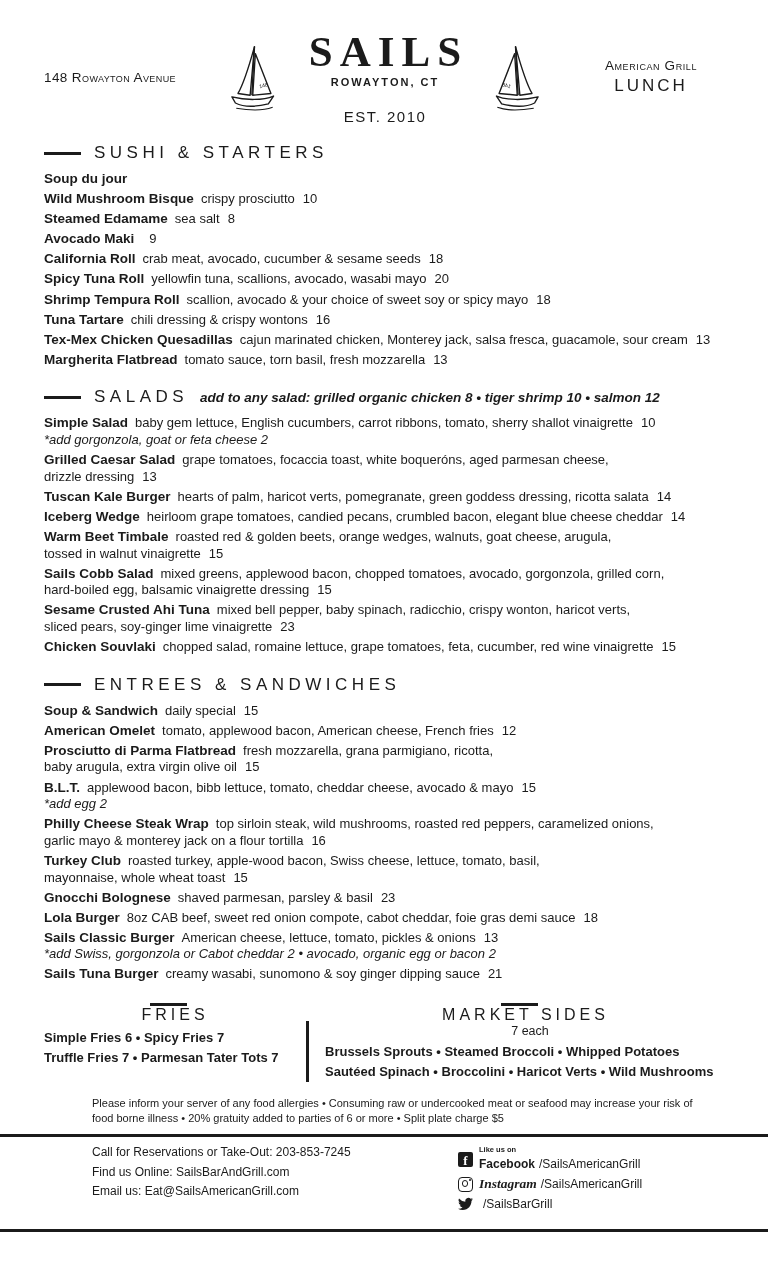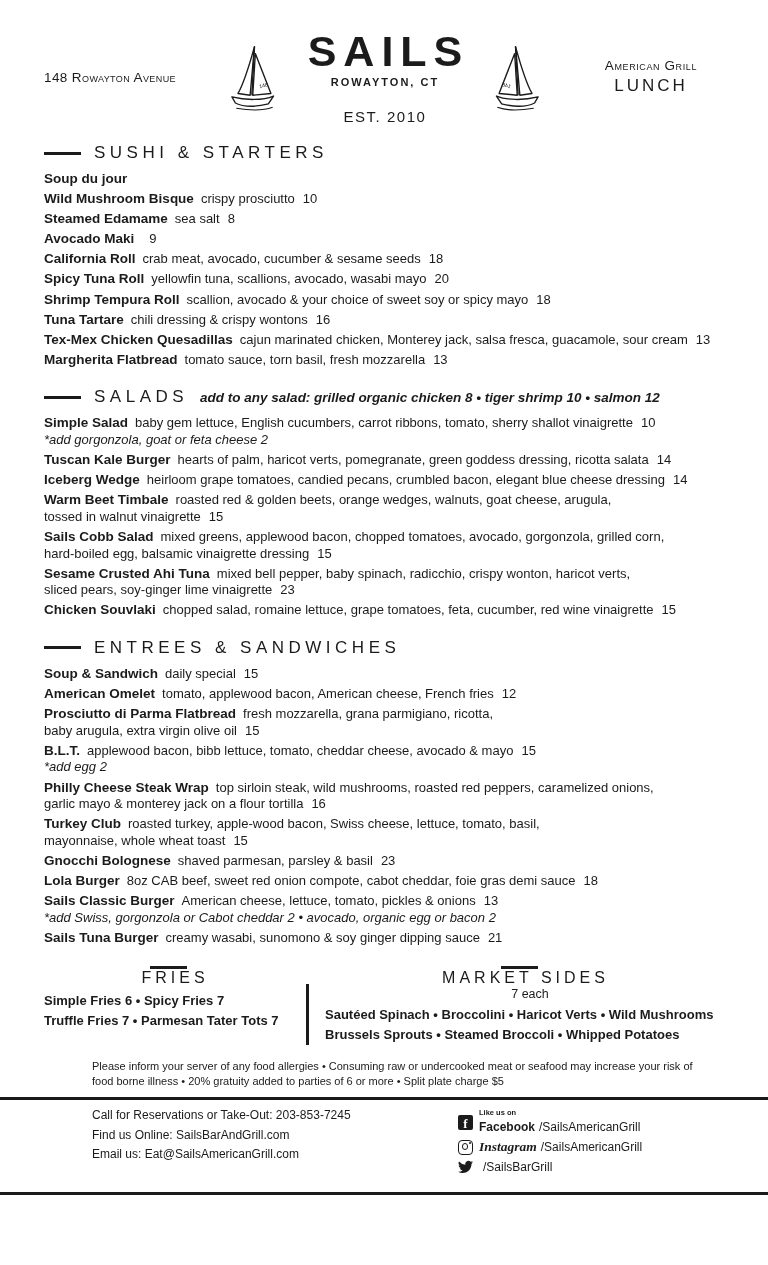--- a/index.html
+++ b/index.html
@@ -8,21 +8,21 @@
     background:#ffffff;color:#1b1b1b;
     font-family:"Liberation Sans", sans-serif;
     -webkit-font-smoothing:antialiased;
   }
   .page{padding:26px 42px 0 44px;box-sizing:border-box;}
 
   
   .masthead{display:flex;align-items:center;justify-content:space-between;margin:4px 0 6px 0;}
   .addr{font-variant:small-caps;font-size:13.5px;letter-spacing:.4px;width:150px;}
   .brand-center{text-align:center;line-height:1;}
-  .brand-name{font-family:Liberation Sans, sans-serif;font-weight:bold;font-size:43px;letter-spacing:7px;margin-right:-7px;}
+  .brand-name{font-family:Liberation Serif, serif;font-weight:bold;font-size:43px;letter-spacing:7px;margin-right:-7px;}
   .brand-loc{font-size:11px;font-weight:bold;letter-spacing:2px;margin-top:4px;}
   .brand-est{font-size:15px;letter-spacing:1.5px;margin-top:21px;}
   .brand-right{width:150px;text-align:center;}
   .tagline{font-variant:small-caps;font-size:13.5px;letter-spacing:.6px;}
   .menutype{font-size:17px;letter-spacing:3px;margin-top:3px;}
   .boat{flex:0 0 auto;}
   .boat.flip{transform:scaleX(-1);}
 
   
   .sec{margin-top:19px;}
@@ -178,28 +178,33 @@
       <h2 class="sec-title">SALADS</h2>
       <span class="sec-note">add to any salad: grilled organic chicken  8  •  tiger shrimp  10  •  salmon  12</span>
     </div>
     <div>
 
         <div class="mi">
           <p class="mi-line"><span class="mi-name">Simple Salad</span><span class="mi-desc">baby gem lettuce, English cucumbers, carrot ribbons, tomato, sherry shallot vinaigrette</span><span class="mi-price">10</span></p>
           <p class="mi-note">*add gorgonzola, goat or feta cheese  2</p>
         </div>
 
+        <div class="mi">
+          <p class="mi-line"><span class="mi-name">Grilled Caesar Salad</span><span class="mi-desc">grape tomatoes, focaccia toast, white boqueróns, aged parmesan cheese,
+drizzle dressing</span><span class="mi-price">13</span></p>
+
+        </div>
 
         <div class="mi">
           <p class="mi-line"><span class="mi-name">Tuscan Kale Burger</span><span class="mi-desc">hearts of palm, haricot verts, pomegranate, green goddess dressing, ricotta salata</span><span class="mi-price">14</span></p>
 
         </div>
 
         <div class="mi">
-          <p class="mi-line"><span class="mi-name">Iceberg Wedge</span><span class="mi-desc">heirloom grape tomatoes, candied pecans, crumbled bacon, elegant blue cheese dressing</span><span class="mi-price">14</span></p>
+          <p class="mi-line"><span class="mi-name">Iceberg Wedge</span><span class="mi-desc">heirloom grape tomatoes, candied pecans, crumbled bacon, elegant blue cheese cheddar</span><span class="mi-price">14</span></p>
 
         </div>
 
         <div class="mi">
           <p class="mi-line"><span class="mi-name">Warm Beet Timbale</span><span class="mi-desc">roasted red &amp; golden beets, orange wedges, walnuts, goat cheese, arugula,
 tossed in walnut vinaigrette</span><span class="mi-price">15</span></p>
 
         </div>
 
         <div class="mi">
@@ -302,23 +307,23 @@
     <div class="vdiv"></div>
 
     <div class="col-market">
       <div class="b-head">
         <span class="rule"></span>
         <h2 class="b-title">MARKET SIDES</h2>
         <span class="b-pricenote">7 each</span>
       </div>
       <div>
 
+          <p class="b-line">Brussels Sprouts   •   Steamed Broccoli   •   Whipped Potatoes</p>
+
           <p class="b-line">Sautéed Spinach   •   Broccolini   •   Haricot Verts   •   Wild Mushrooms</p>
-
-          <p class="b-line">Brussels Sprouts   •   Steamed Broccoli   •   Whipped Potatoes</p>
         </div>
     </div>
   </div>
 
   <div class="disclaimer">
     <div>Please inform your server of any food allergies  •  Consuming raw or undercooked meat or seafood may increase your risk of</div>
     <div>food borne illness  •  20% gratuity added to parties of 6 or more  •  Split plate charge $5</div>
   </div>
 
   <div class="thick-rule"></div>

